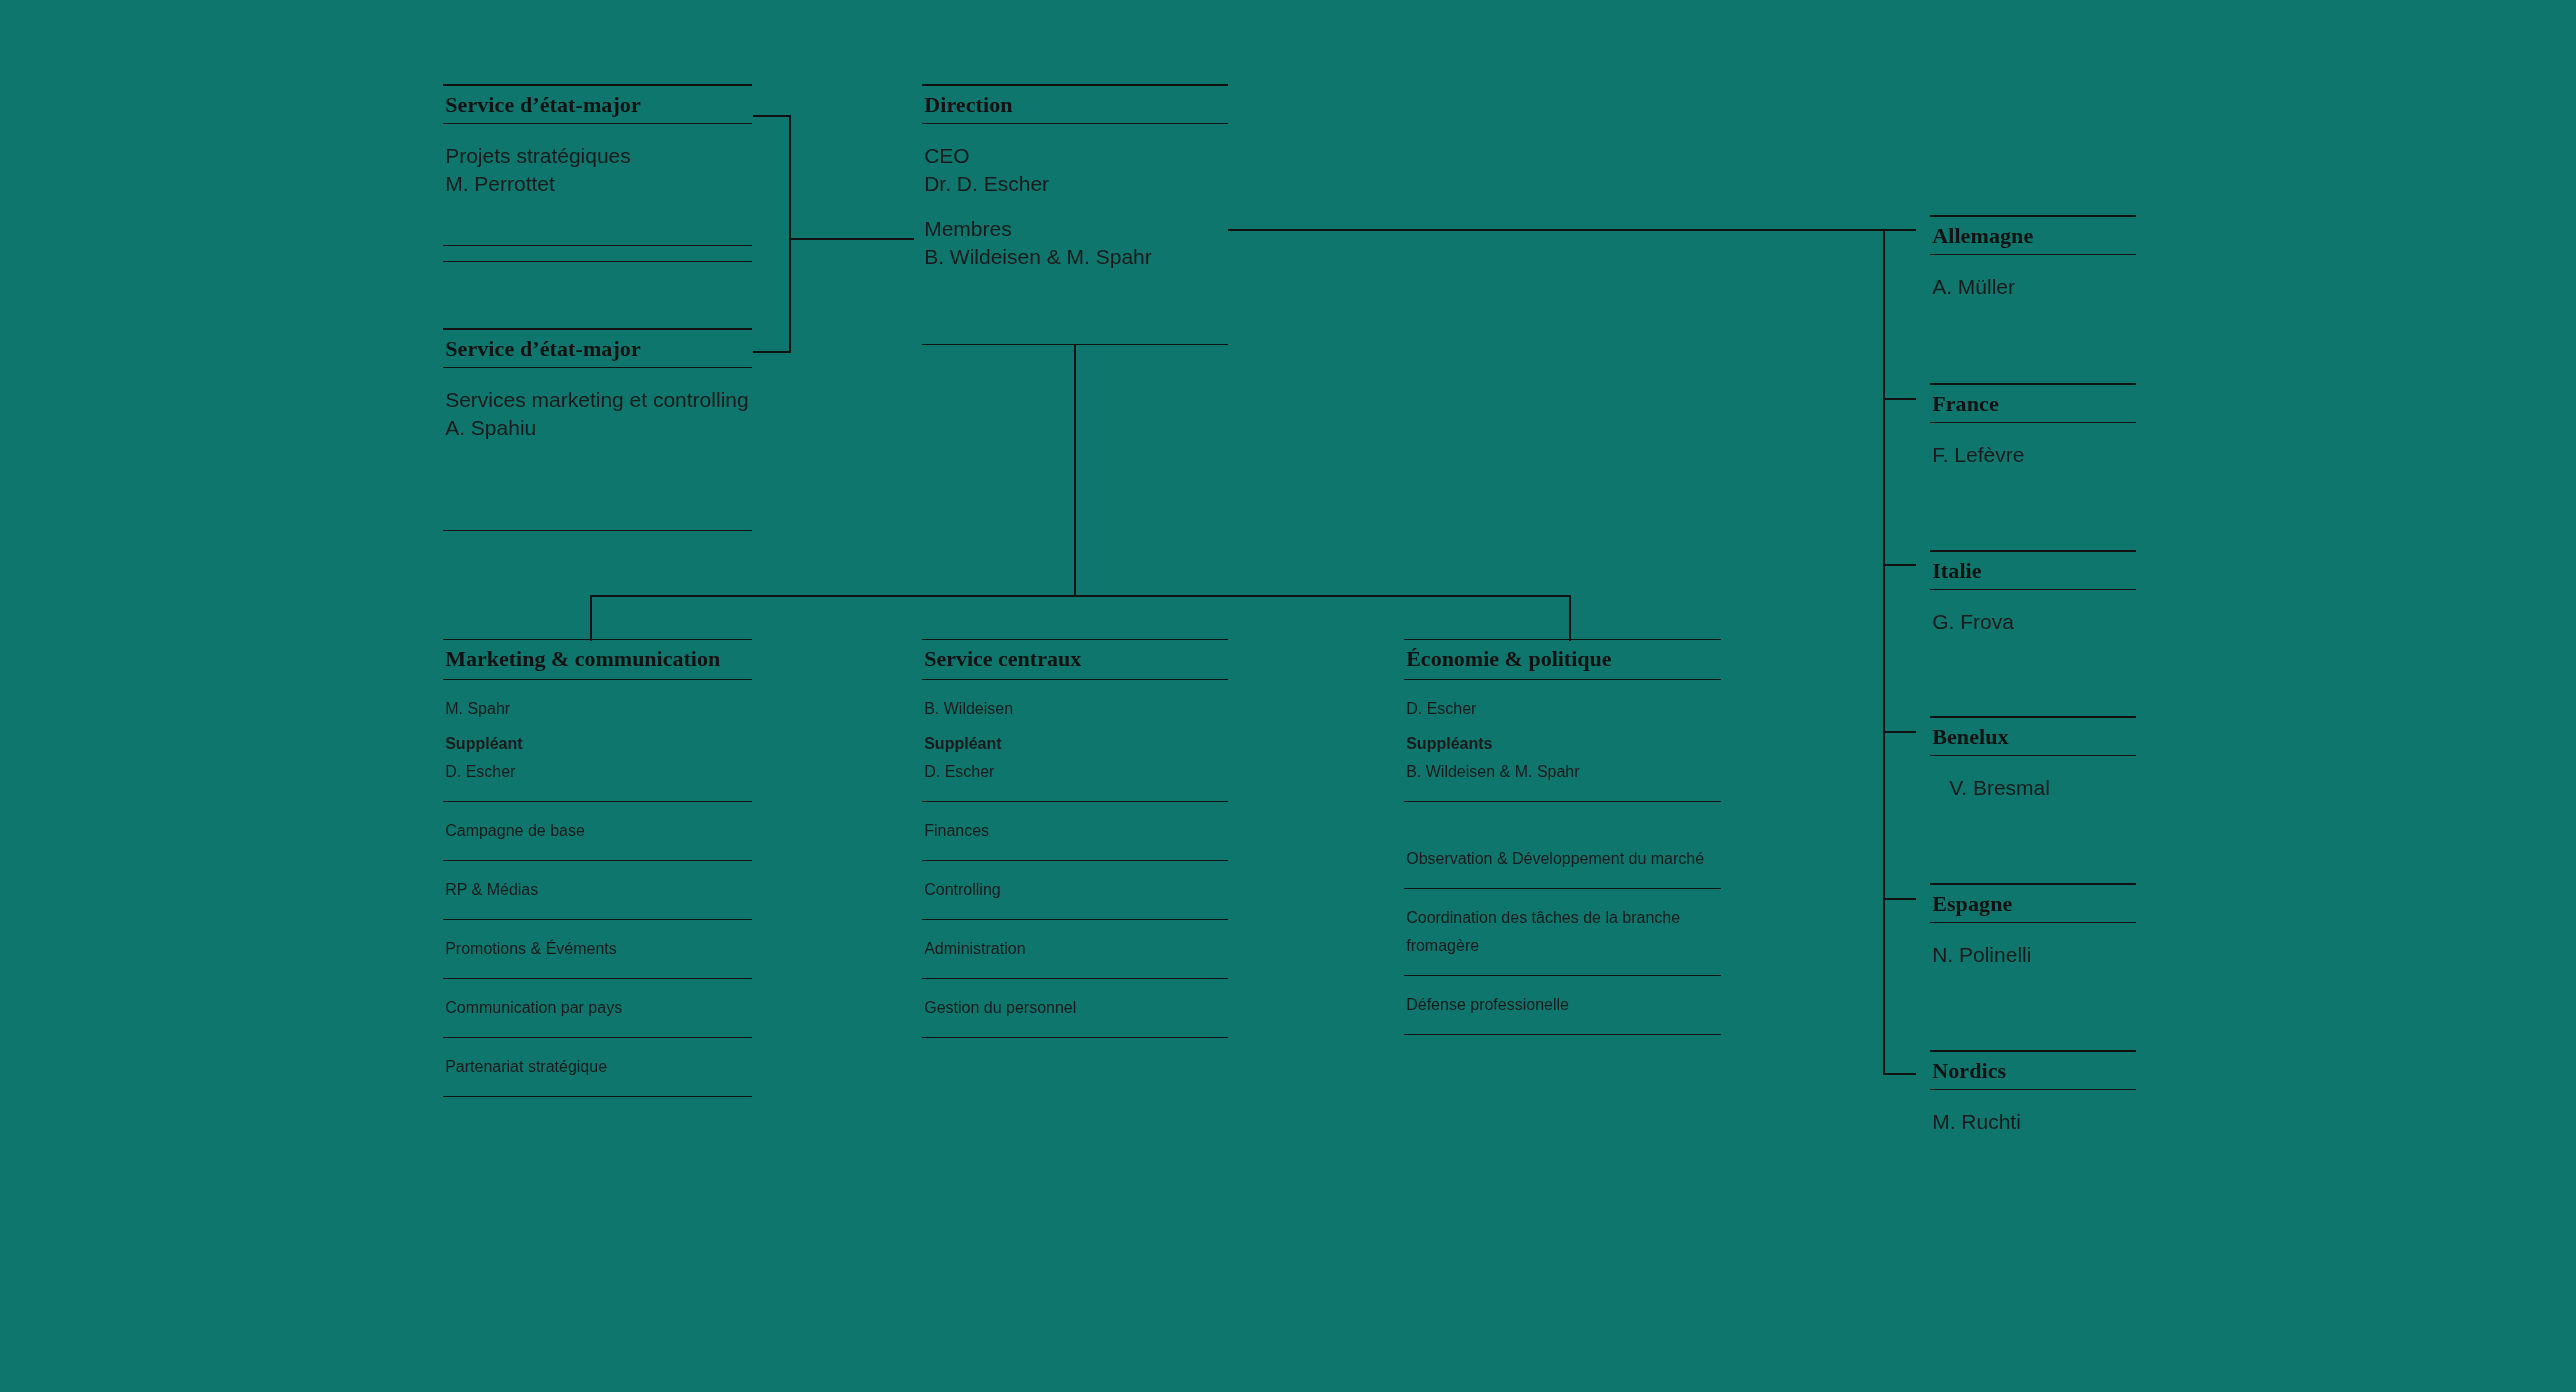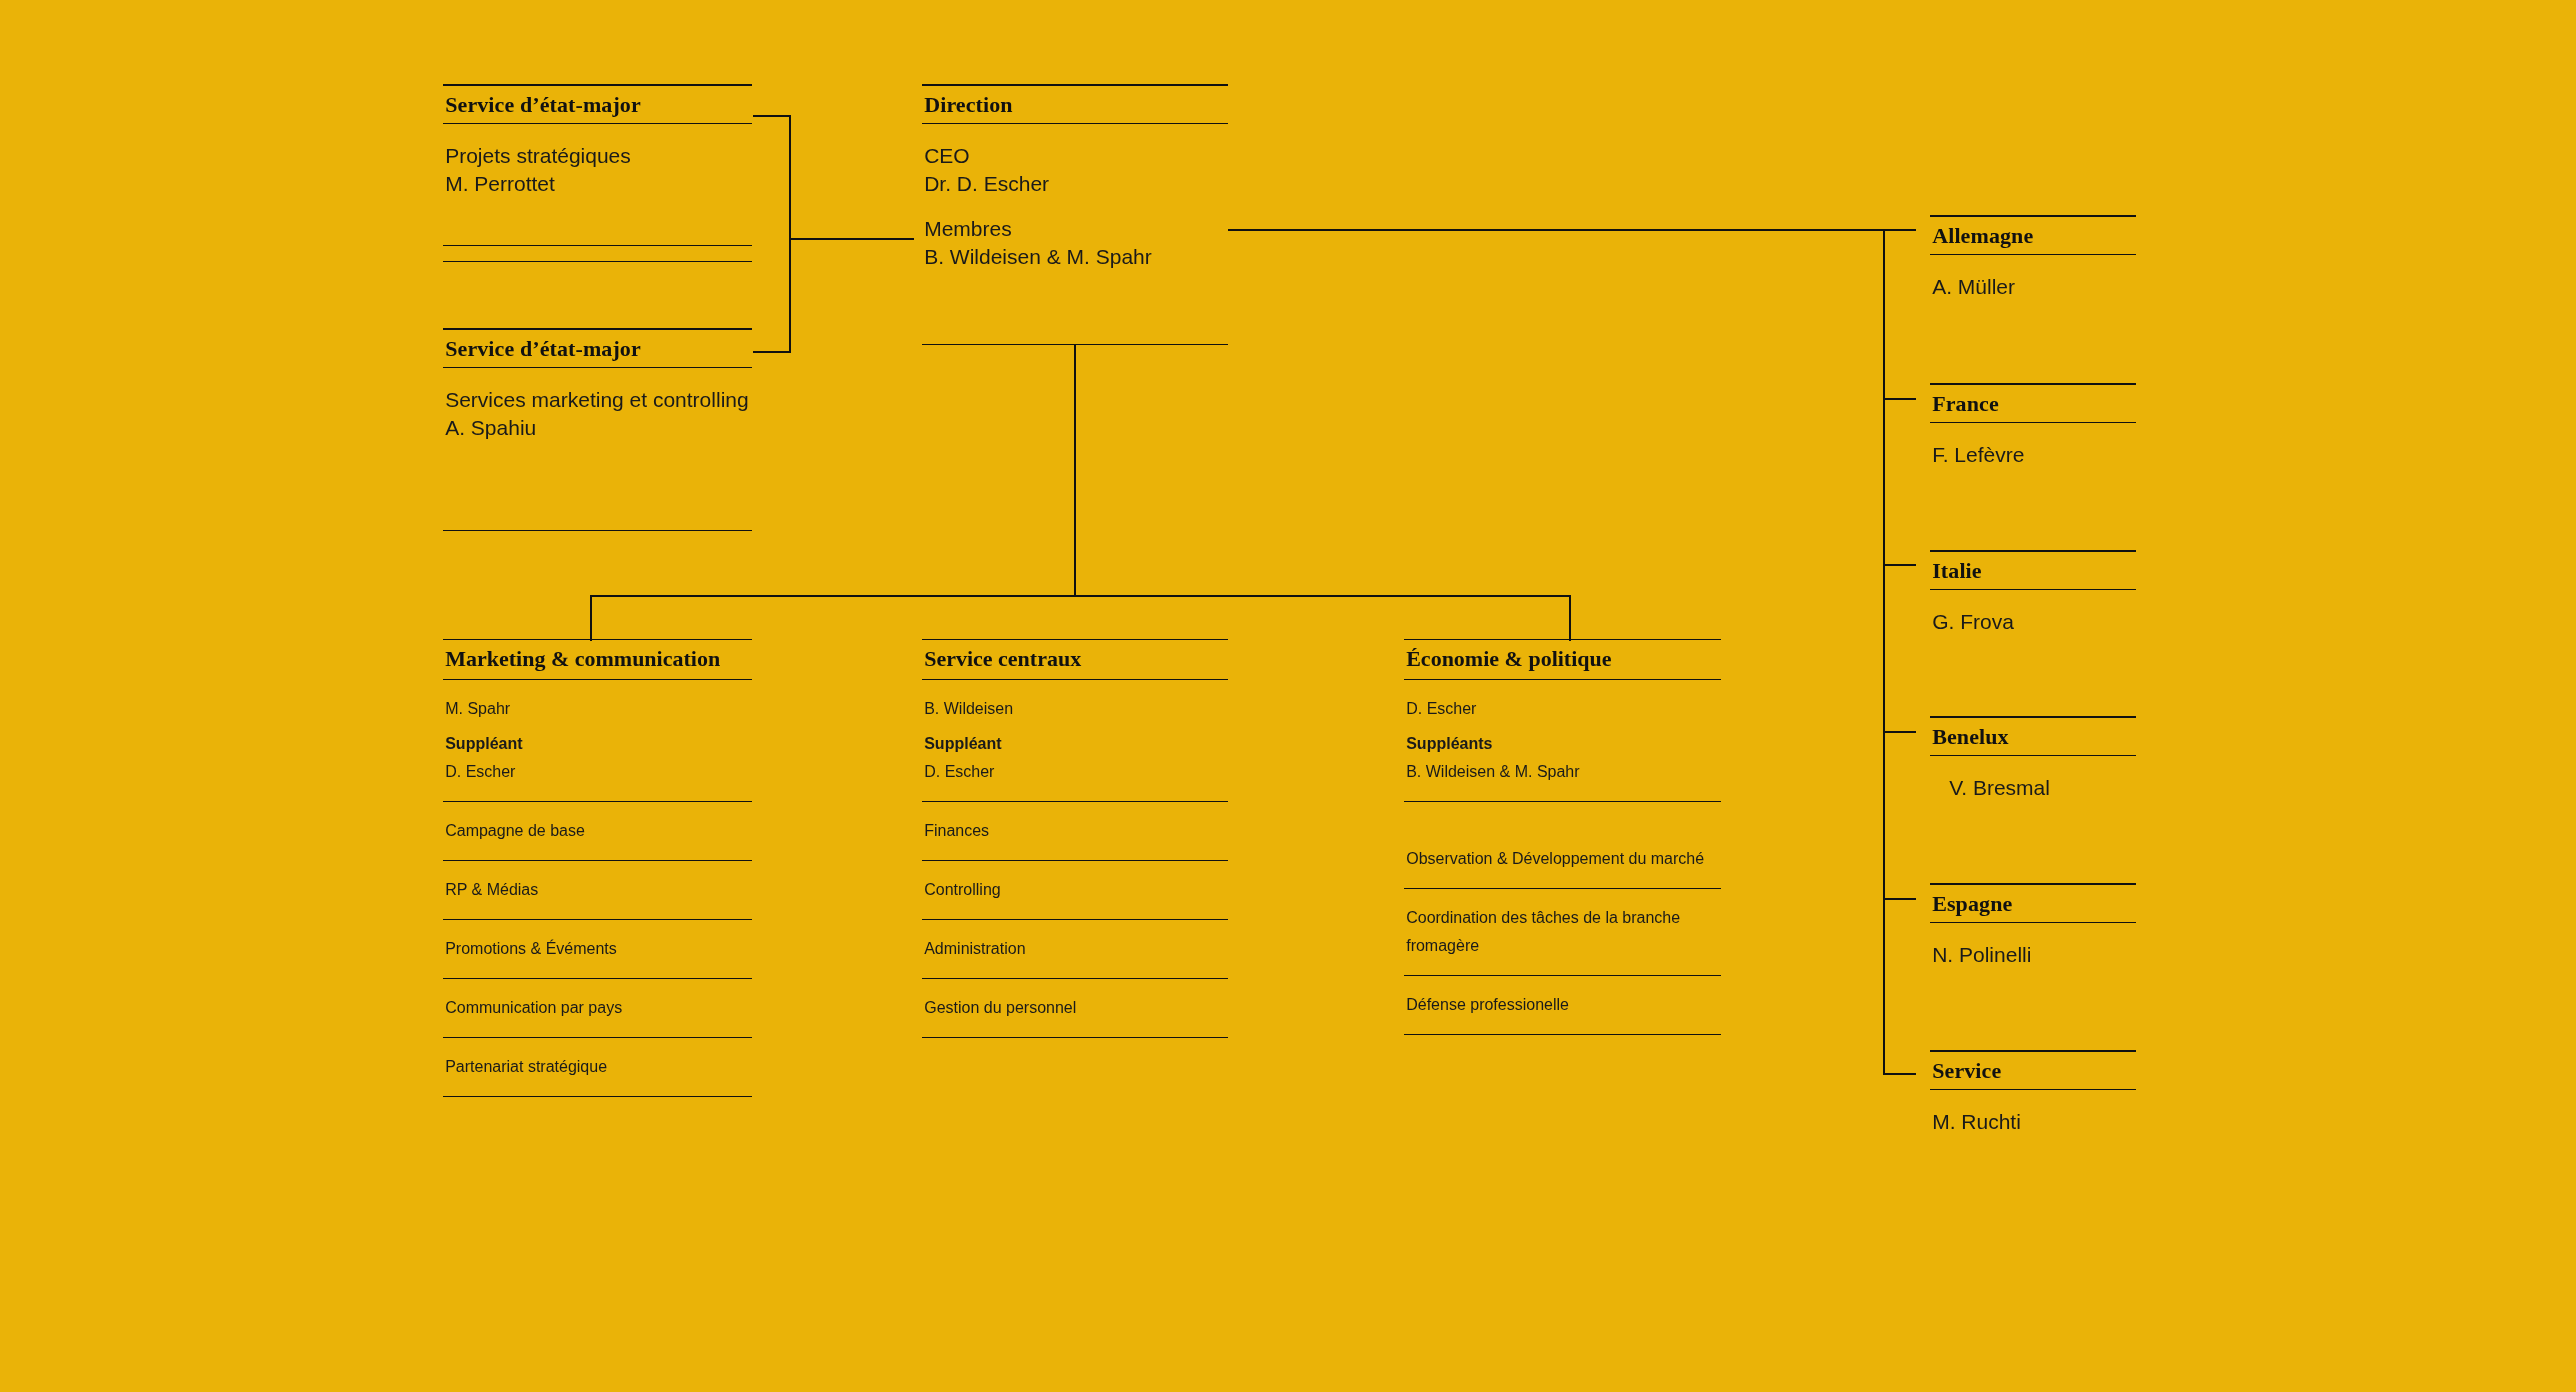--- a/index.html
+++ b/index.html
@@ -9,21 +9,21 @@
   }
   body {
     font-family: "Liberation Sans", sans-serif;
     color: #111111;
   }
 
   #canvas {
     position: relative;
     width: 2576px;
     height: 1392px;
-    background: #eab308;
+    background: #0f766e;
     overflow: hidden;
   }
 
   .rule {
     position: absolute;
     background: #111111;
     height: 1.7px;
   }
   .rule.thin { height: 1.1px; }
 
@@ -276,21 +276,21 @@
     <div class="rule" style="left:0; top:0; width:206px;"></div>
     <div class="sect-head" style="position:absolute; left:0; top:1.7px; width:206px;">Espagne</div>
     <div class="rule thin" style="left:0; top:39px; width:206px;"></div>
     <div class="entry" style="left:0; top:43px; width:206px;">
       <span class="plain">N. Polinelli</span>
     </div>
   </div>
 
   <div class="sect" style="left:1930px; top:1050px; width:206px;">
     <div class="rule" style="left:0; top:0; width:206px;"></div>
-    <div class="sect-head" style="position:absolute; left:0; top:1.7px; width:206px;">Service</div>
+    <div class="sect-head" style="position:absolute; left:0; top:1.7px; width:206px;">Nordics</div>
     <div class="rule thin" style="left:0; top:39px; width:206px;"></div>
     <div class="entry" style="left:0; top:43px; width:206px;">
       <span class="plain">M. Ruchti</span>
     </div>
   </div>
 
 </div>
 
 
 </body></html>

